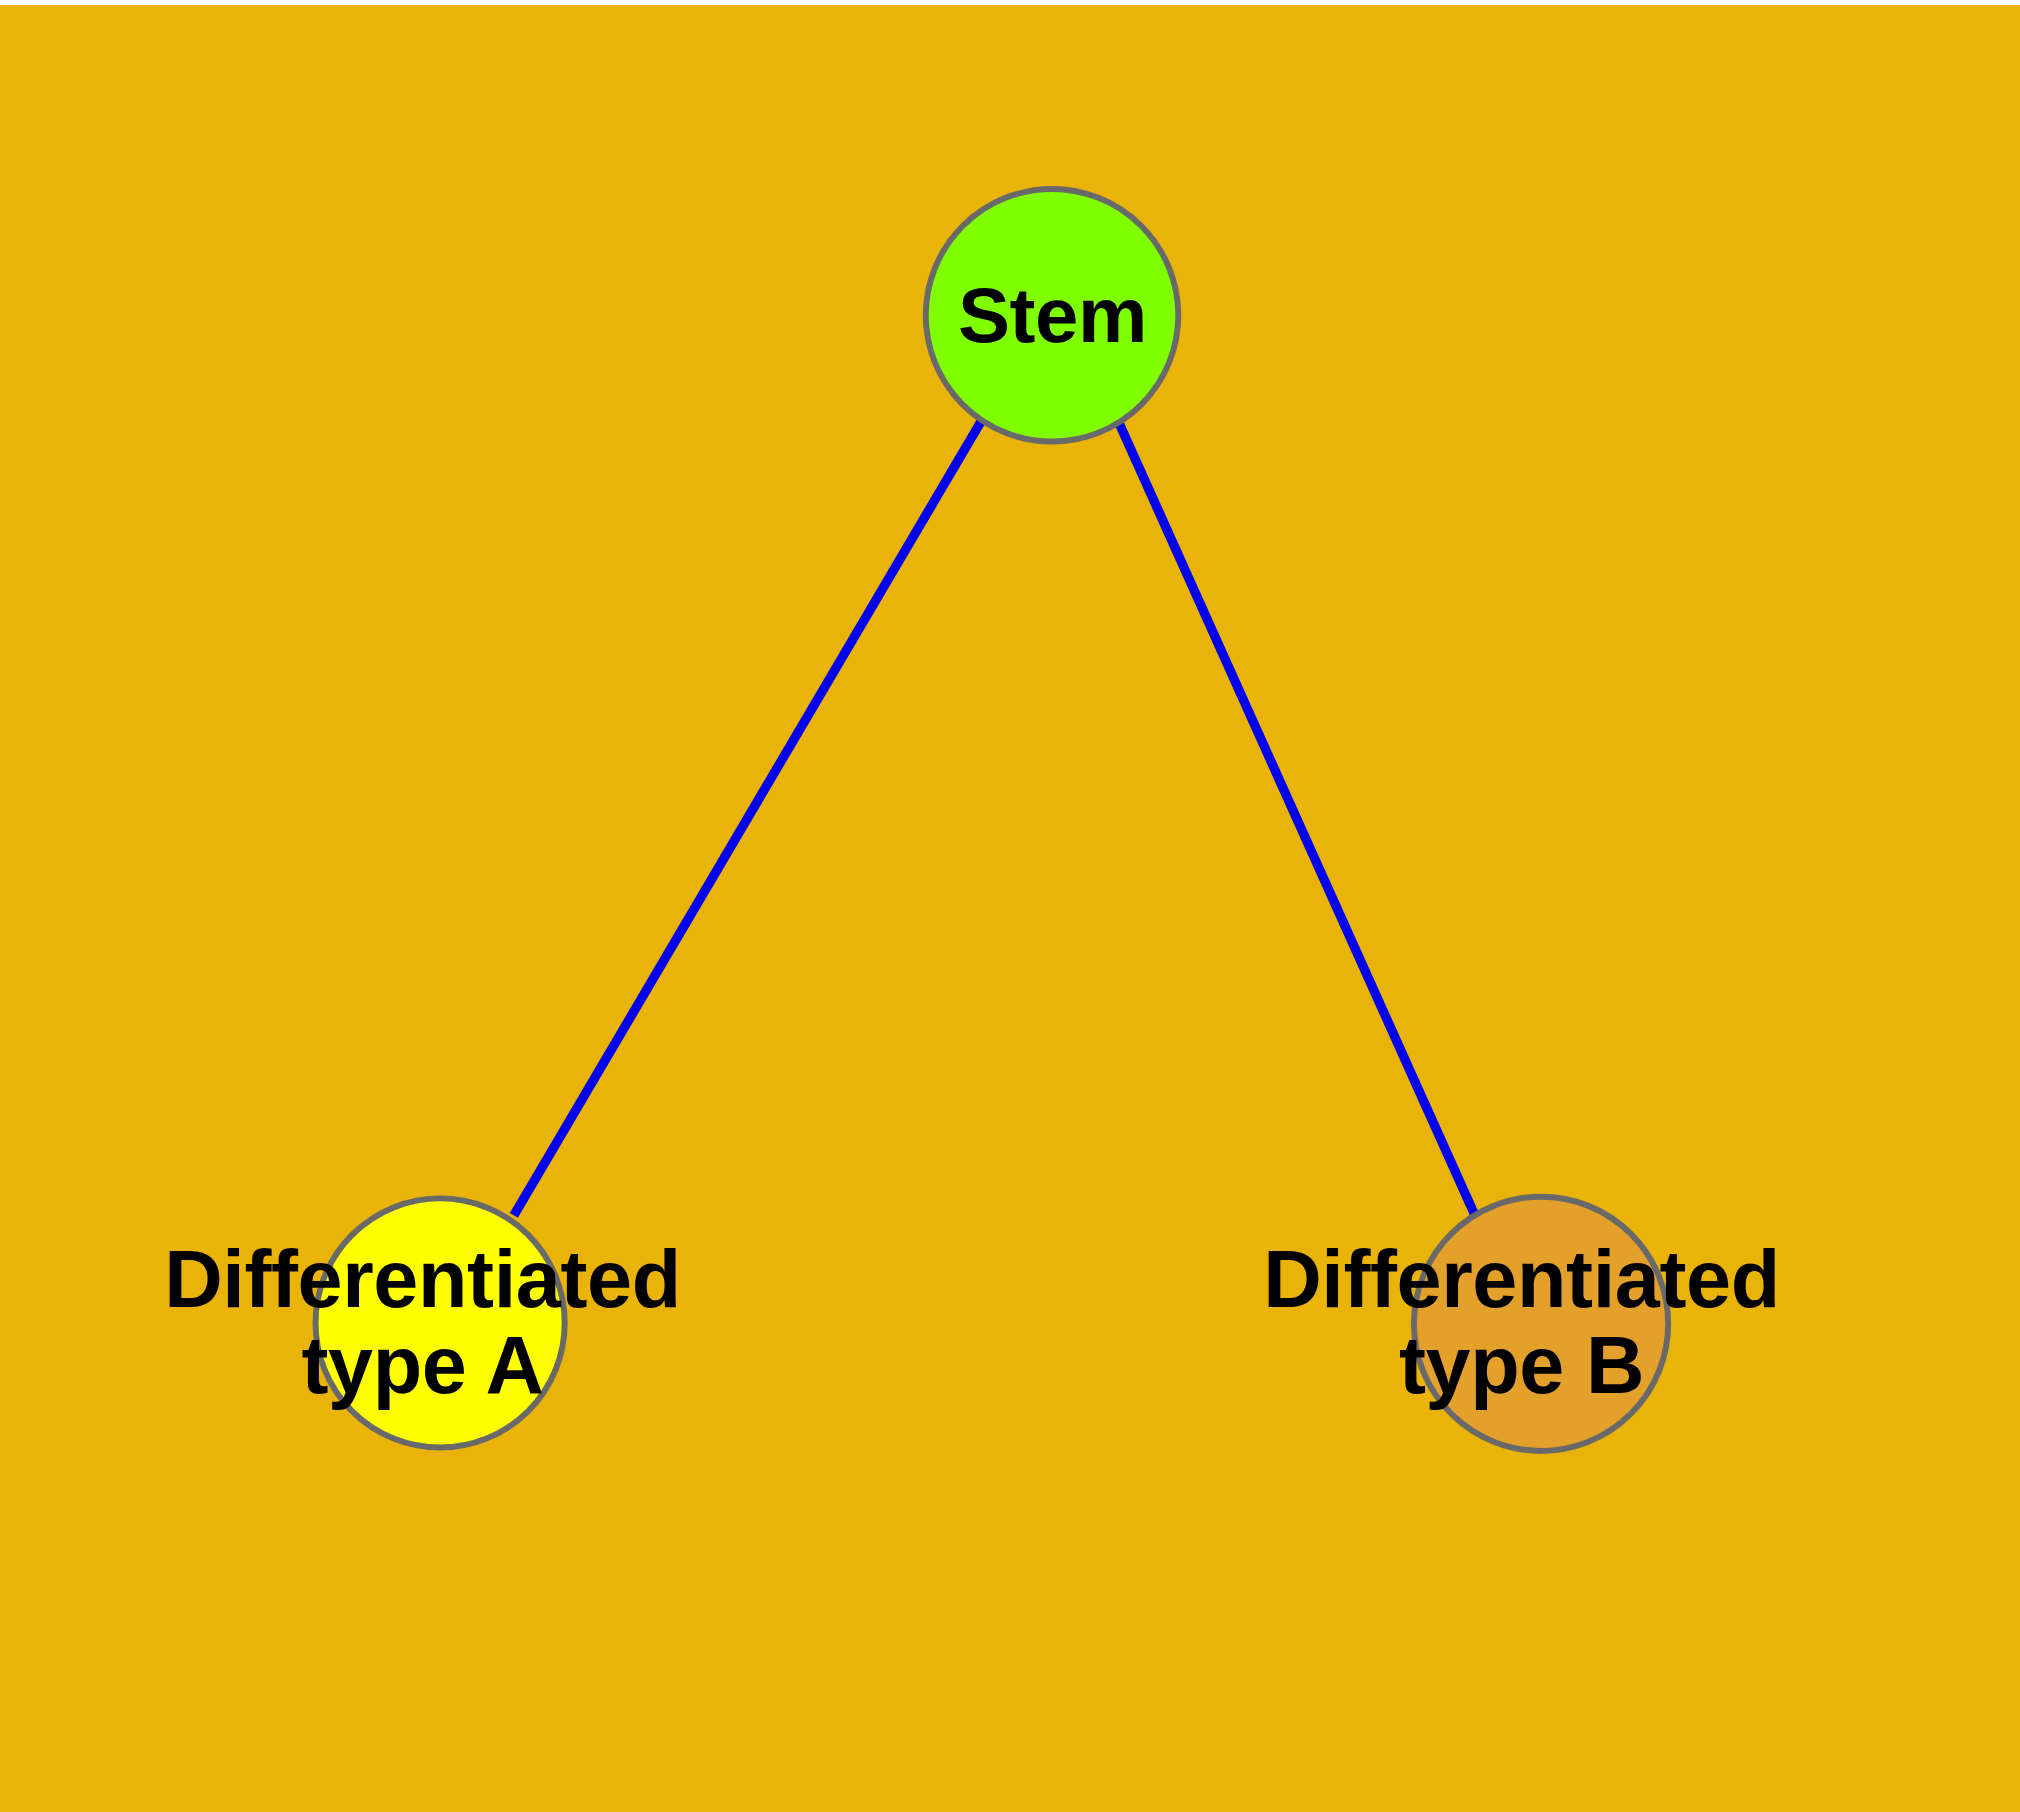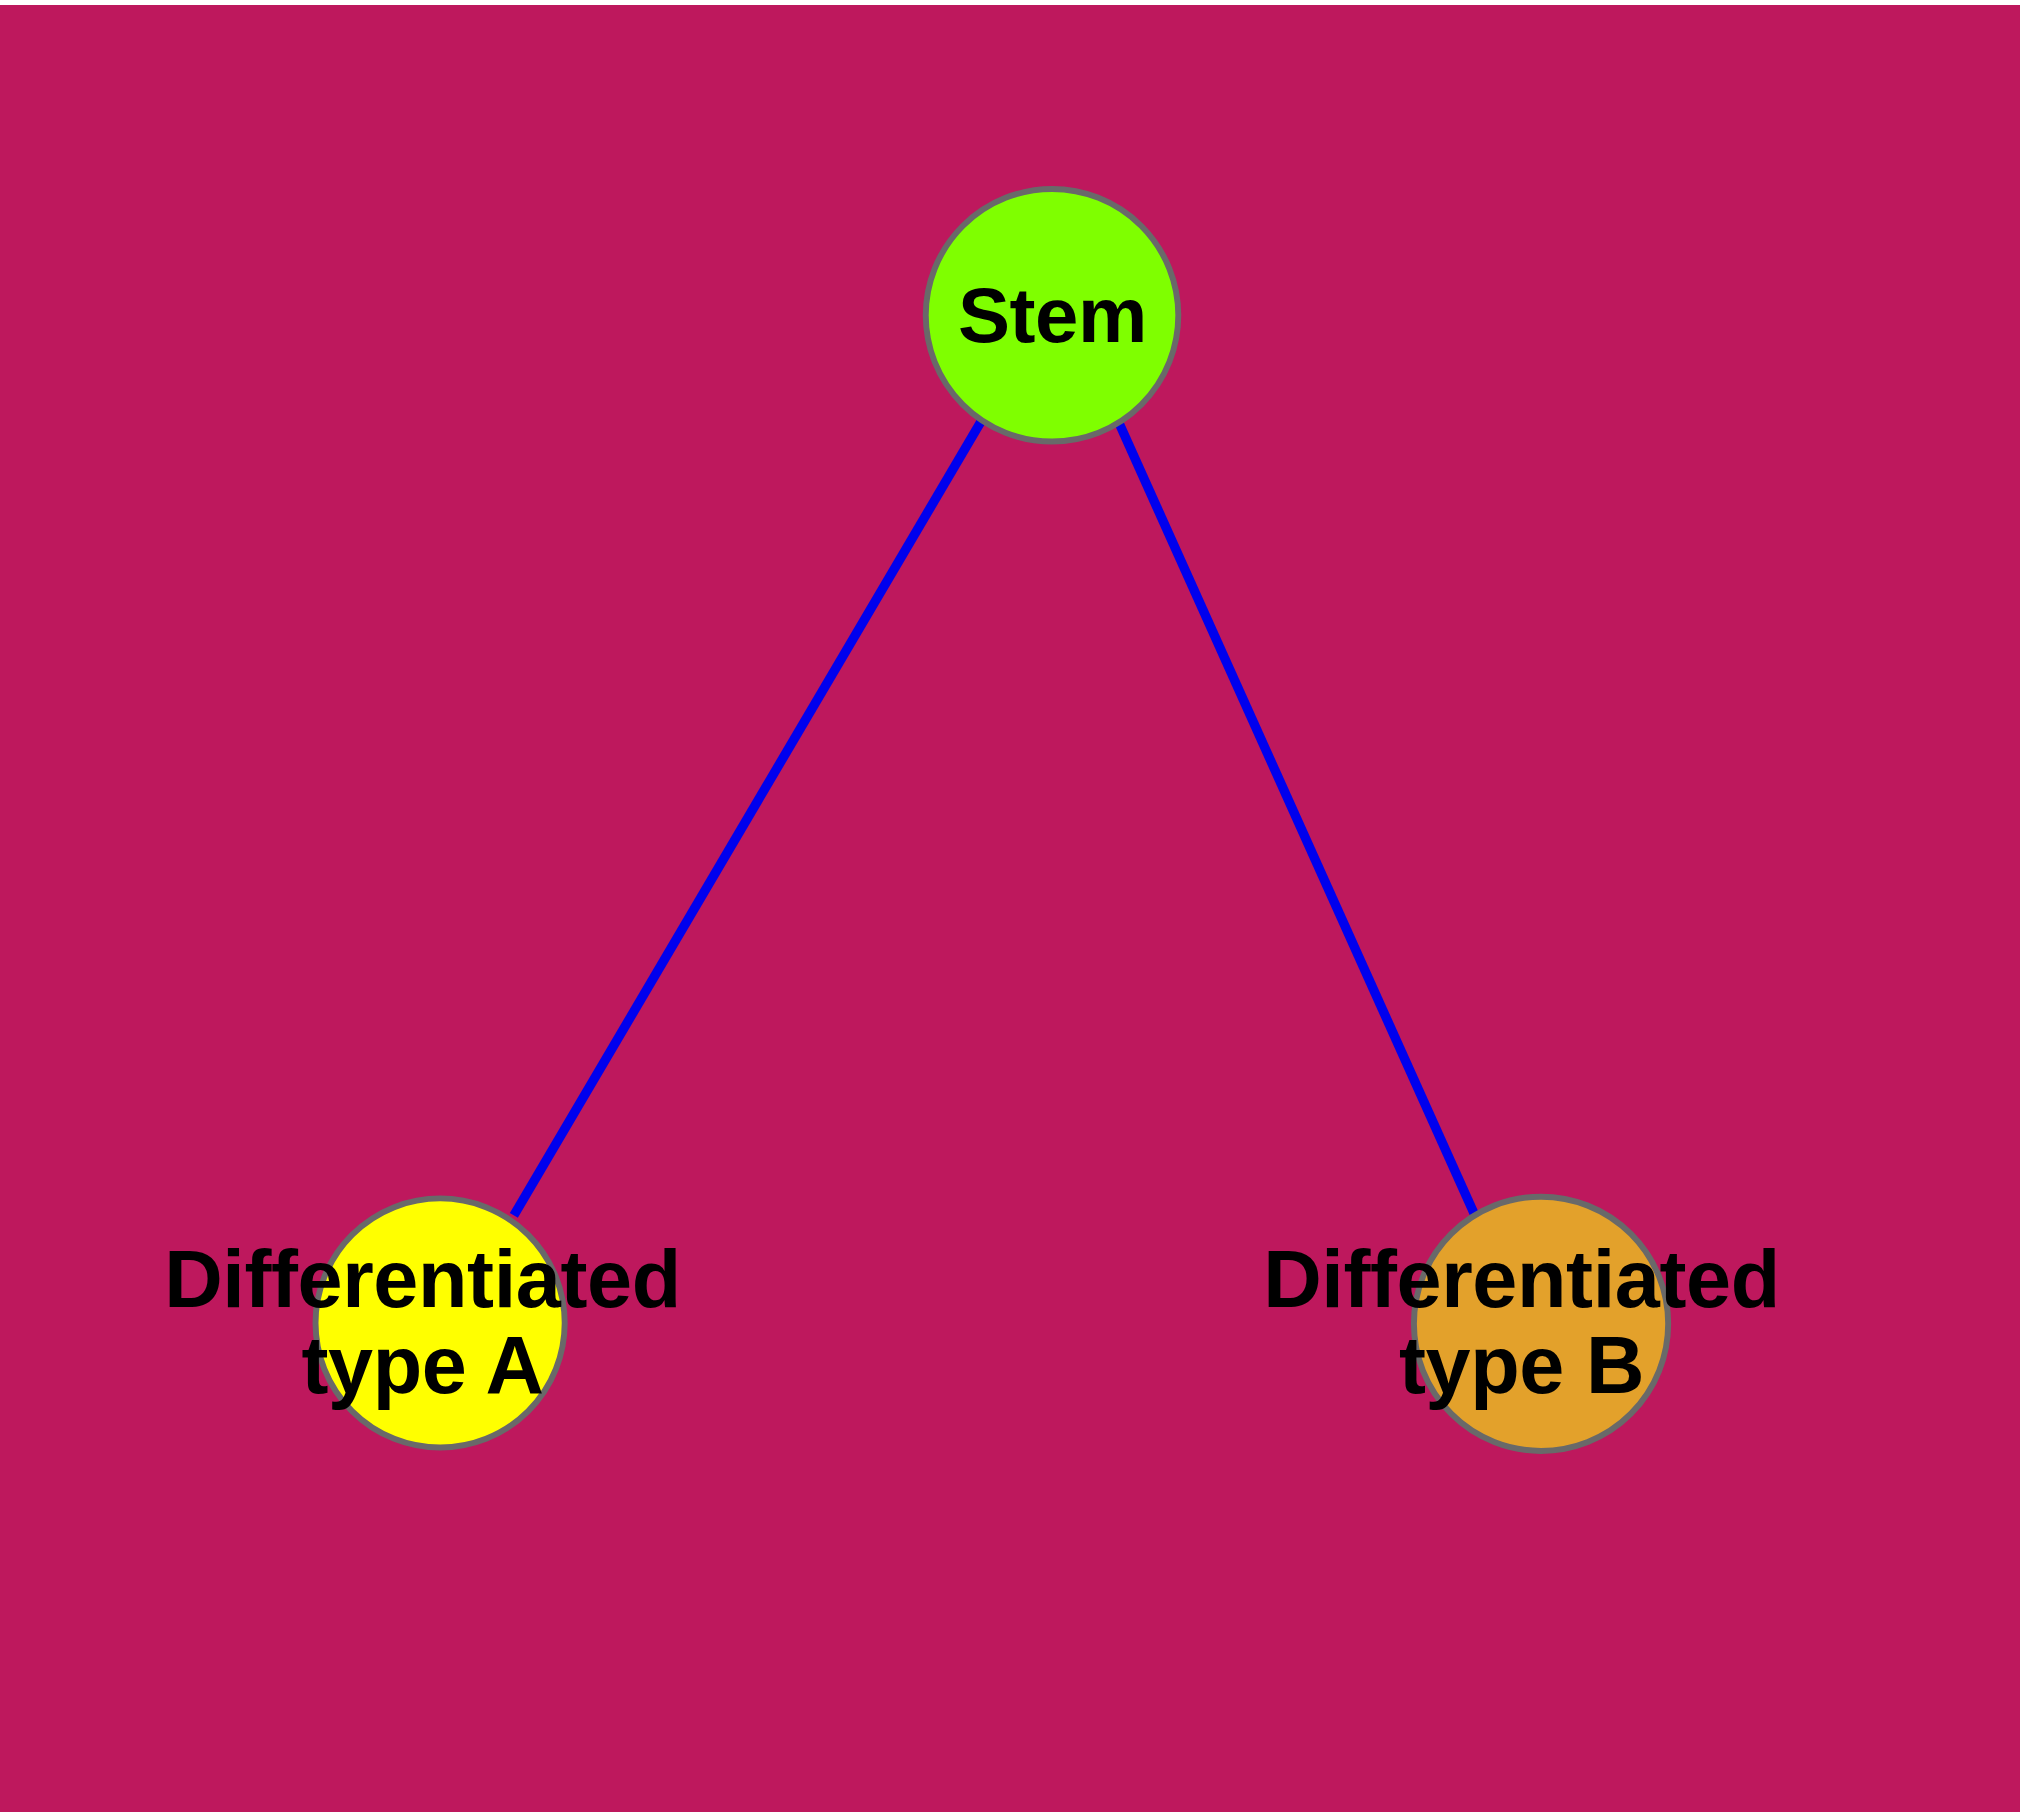--- a/index.html
+++ b/index.html
@@ -5,21 +5,21 @@
 <style>
   html, body {
     margin: 0;
     padding: 0;
     background: #ffffff;
   }
   #canvas {
     position: relative;
     width: 2021px;
     height: 1812px;
-    background: #be185d;
+    background: #eab308;
     overflow: hidden;
     font-family: "Liberation Sans", "DejaVu Sans", sans-serif;
   }
   #top-strip {
     position: absolute;
     left: 0;
     top: 0;
     width: 2021px;
     height: 5.1px;
     background: #ffffff;

